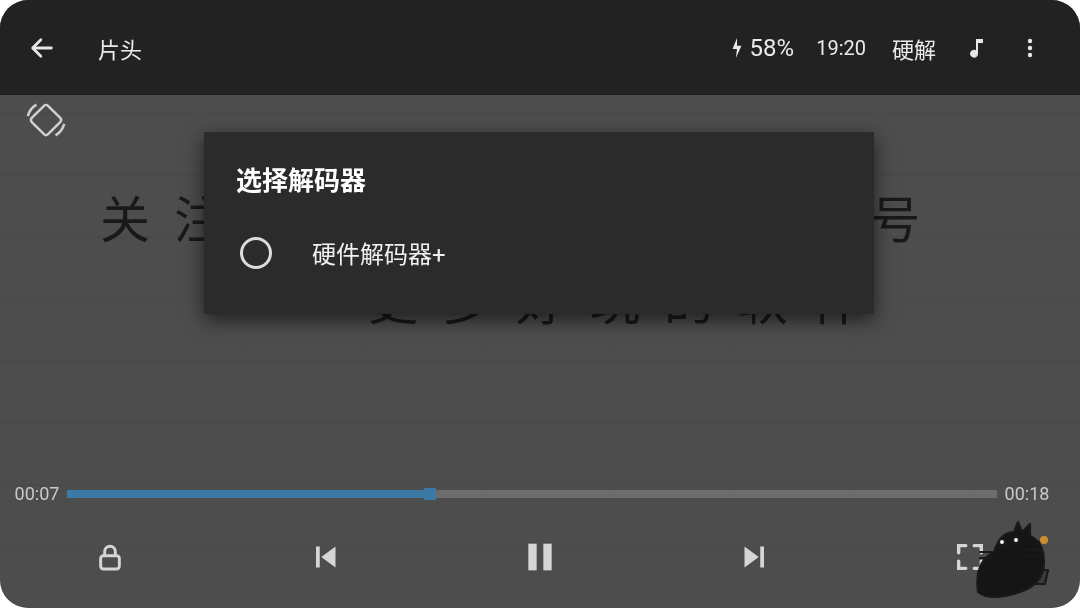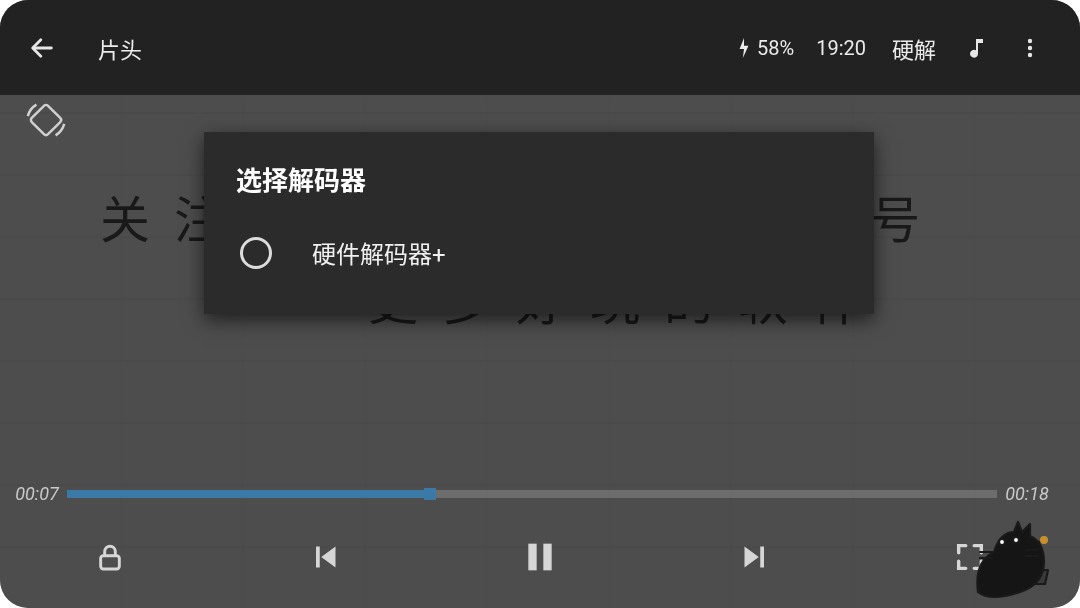--- a/index.html
+++ b/index.html
@@ -48,21 +48,21 @@
       top: 0; left: 0; right: 0;
       height: 95px;
       background: rgba(0,0,0,0.55);
       display: flex; align-items: center;
       padding: 0 28px 0 20px;
       color: #eaeaea;
       z-index: 20;
     }
     .top-bar .title { font-size: 22px; margin-left: 34px; }
     .top-bar .spacer { flex: 1; }
-    .top-bar .battery { display: flex; align-items: center; gap: 6px; font-size: 20px; }
+    .top-bar .battery { display: flex; align-items: center; gap: 6px; font-size: 24px; }
     .top-bar .time { font-size: 20px; margin-left: 22px; margin-right: 26px; }
     .top-bar .decoder-label { font-size: 22px; }
     .icon-btn { display: inline-flex; align-items: center; justify-content: center; width: 44px; height: 44px; color: #e6e6e6; }
 
     
     .rotate-icon {
       position: absolute; left: 18px; top: 92px;
       width: 56px; height: 56px;
       color: #d0d0d0;
       z-index: 20;
@@ -71,21 +71,20 @@
 
     
     .progress-row {
       position: absolute;
       left: 0; right: 0; bottom: 104px;
       display: flex; align-items: center;
       gap: 1px;
       padding: 0 24px 0 8px;
       z-index: 20;
       color: #c9c9c9;
-      font-style: italic;
     }
     .progress-row .t { font-size: 18px; width: 58px; text-align: center; }
     .progress-bar {
       flex: 1; height: 8px; position: relative;
       background: rgba(255,255,255,0.18);
     }
     .progress-fill {
       position: absolute; left: 0; top: 0; bottom: 0;
       background: #3b7aa6;
     }

